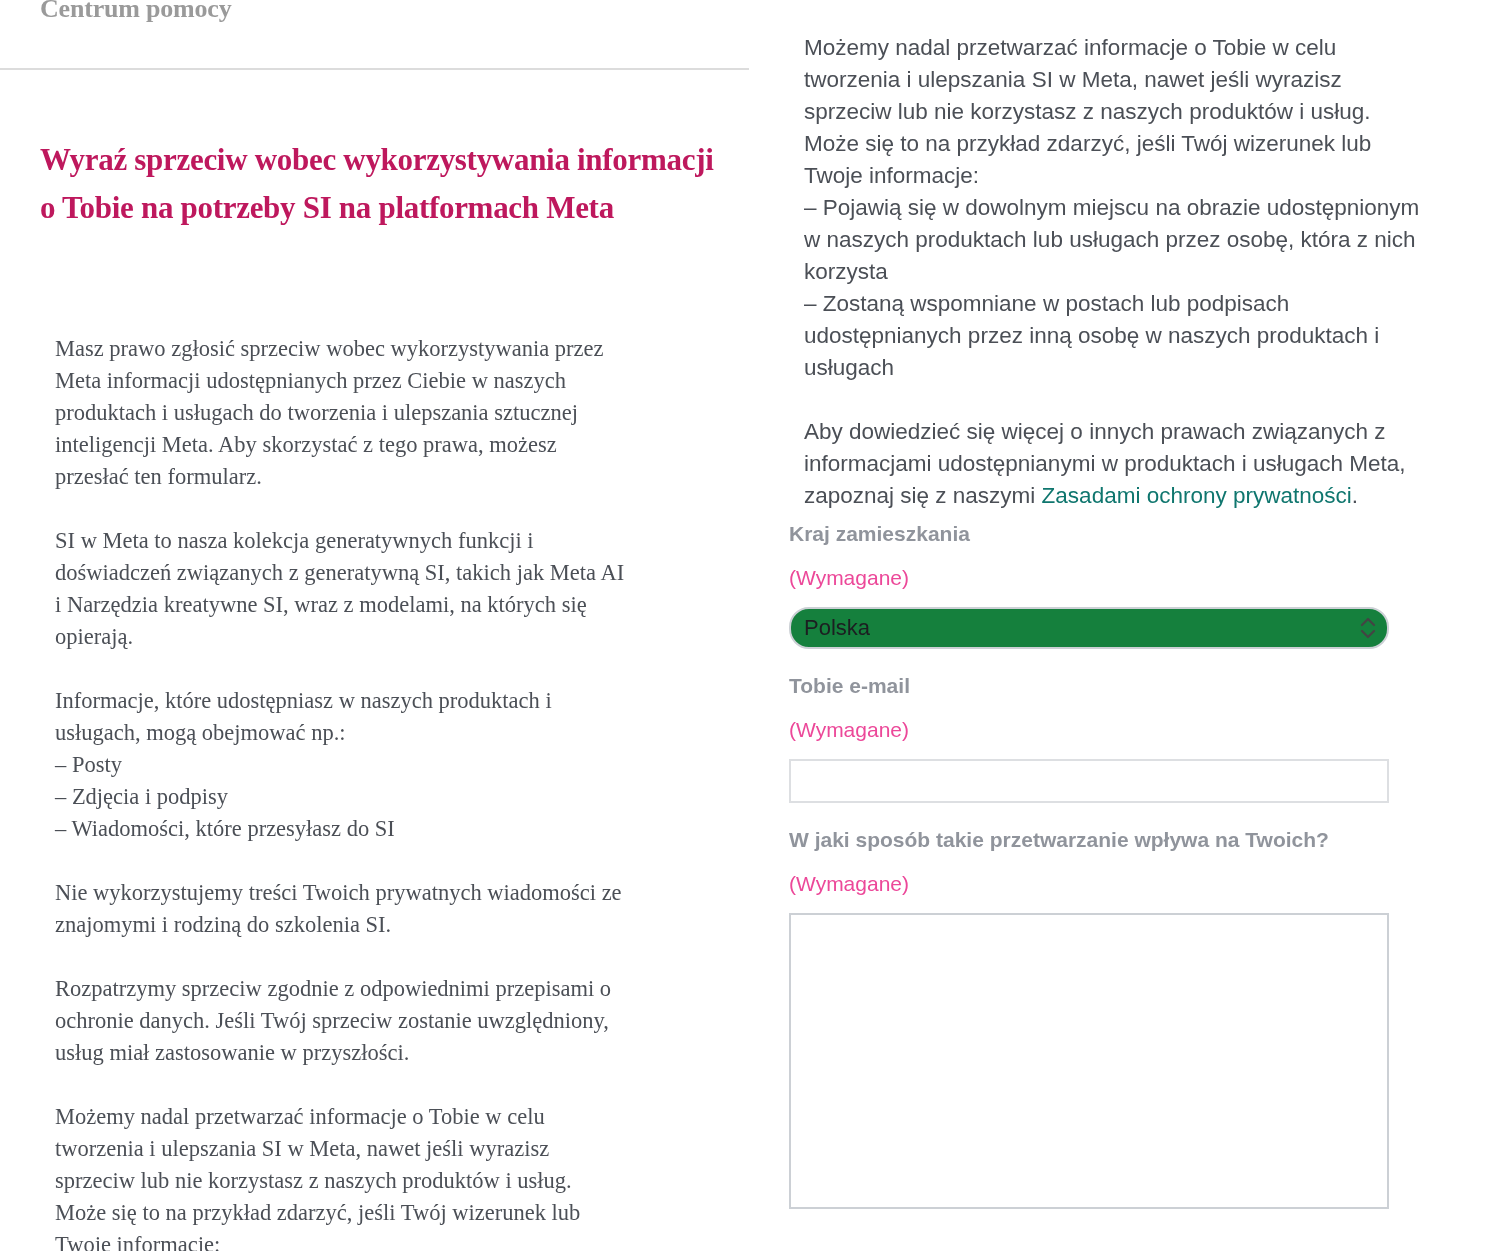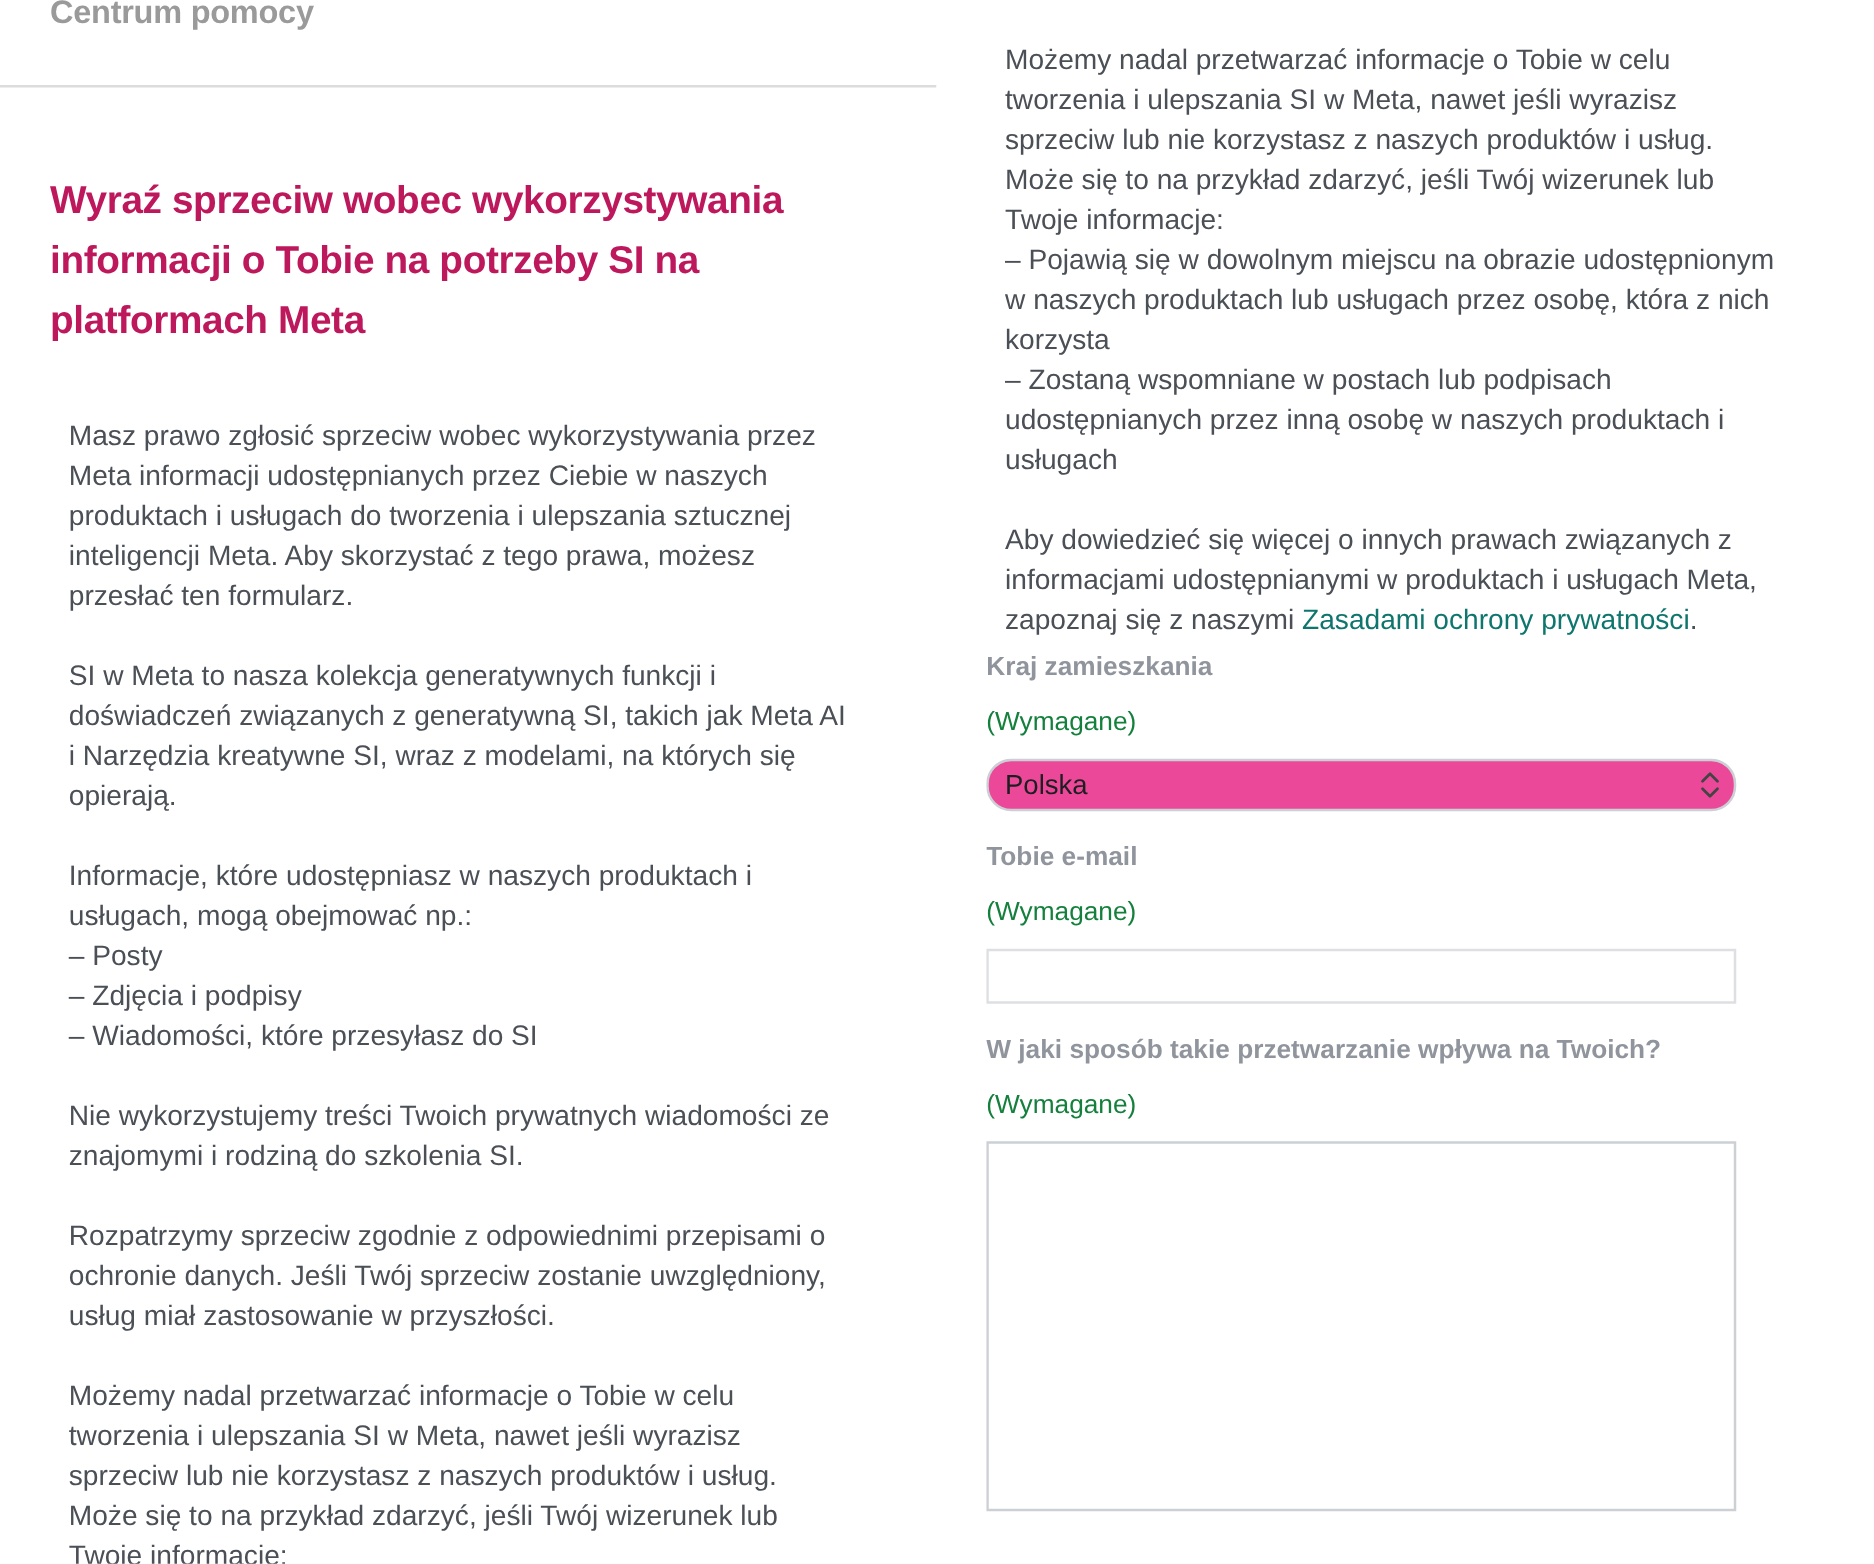--- a/index.html
+++ b/index.html
@@ -1,34 +1,34 @@
 <!DOCTYPE html>
 <html><head>
   <meta charset="utf-8">
   <style>
     html, body { margin: 0; padding: 0; background: #ffffff; }
     body { width: 1499px; height: 1251px; position: relative; overflow: hidden;
            font-family: "Liberation Sans", sans-serif; color: #4b4f56; }
     .col { position: absolute; top: 0; }
-    #left { left: 0; width: 750px; height: 1251px; overflow: hidden; }
+    #left { left: 0; width: 750px; height: 1251px; overflow: hidden; font-family: Liberation Serif, serif; }
     #right { left: 789px; width: 680px; height: 1251px; overflow: hidden; }
     .brand { position: absolute; left: 40px; top: -6px; font-size: 26px; font-weight: bold;
              color: #9a9a9a; letter-spacing: -0.2px; }
     .brand-rule { position: absolute; left: 0; top: 68px; width: 749px; height: 2px; background: #dcdcdc; }
     .title { position: absolute; left: 40px; top: 136px; width: 680px; margin: 0;
              font-size: 31px; line-height: 48px; font-weight: bold; color: #be185d; letter-spacing: -0.3px; }
     .para { position: absolute; margin: 15px; font-size: 22.5px; line-height: 32px; color: #4b4f56;
             white-space: pre-line; }
     #left .para { left: 40px; width: 690px; }
     #right .para { left: 0; width: 680px; }
     .link { color: #0f766e; text-decoration: none; }
     .field-label { position: absolute; left: 0; font-size: 21px; font-weight: bold; color: #90949c; }
-    .required { position: absolute; left: 0; font-size: 21px; color: #15803d; }
+    .required { position: absolute; left: 0; font-size: 21px; color: #ec4899; }
     .select { position: absolute; left: 0; width: 596px; height: 38px; border: 2px solid #ccd0d5;
-              border-radius: 20px; box-sizing: content-box; background: #ec4899; }
+              border-radius: 20px; box-sizing: content-box; background: #15803d; }
     .select-value { position: absolute; left: 13px; top: 6px; font-size: 22px; color: #1c1e21; }
     .select-arrows { position: absolute; right: 10px; top: 6px; width: 18px; height: 26px; }
     .text-input { position: absolute; left: 0; width: 596px; height: 40px; border: 2px solid #dddfe2;
                   background: #fff; }
     .textarea { position: absolute; left: 0; width: 596px; height: 292px; border: 2px solid #ccd0d5;
                 background: #fff; }
   </style>
 </head>
 <body>
 

